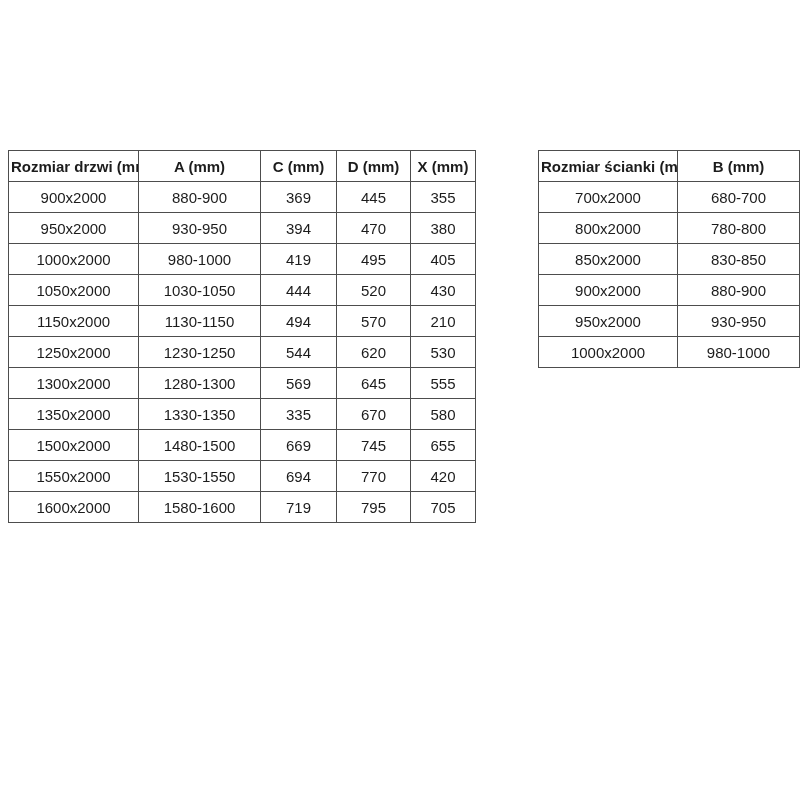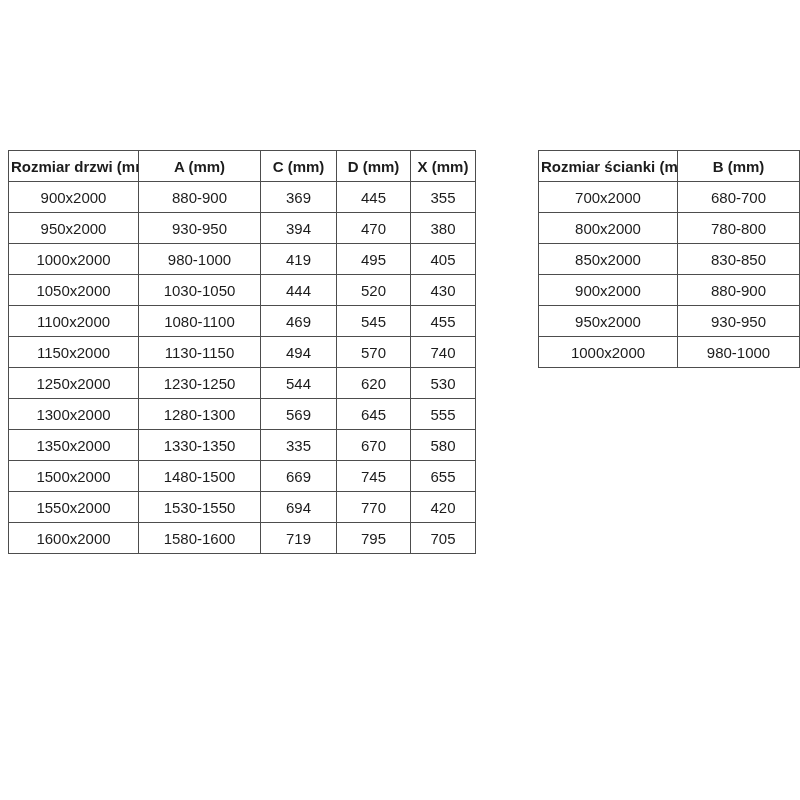--- a/index.html
+++ b/index.html
@@ -100,32 +100,25 @@
           <td>405</td>
         </tr>
         <tr>
           <td>1050x2000</td>
           <td>1030-1050</td>
           <td>444</td>
           <td>520</td>
           <td>430</td>
         </tr>
         <tr>
-          <td>1100x2000</td>
-          <td>1080-1100</td>
-          <td>469</td>
-          <td>545</td>
-          <td>455</td>
-        </tr>
-        <tr>
           <td>1150x2000</td>
           <td>1130-1150</td>
           <td>494</td>
           <td>570</td>
-          <td>740</td>
+          <td>210</td>
         </tr>
         <tr>
           <td>1250x2000</td>
           <td>1230-1250</td>
           <td>544</td>
           <td>620</td>
           <td>530</td>
         </tr>
         <tr>
           <td>1300x2000</td>

